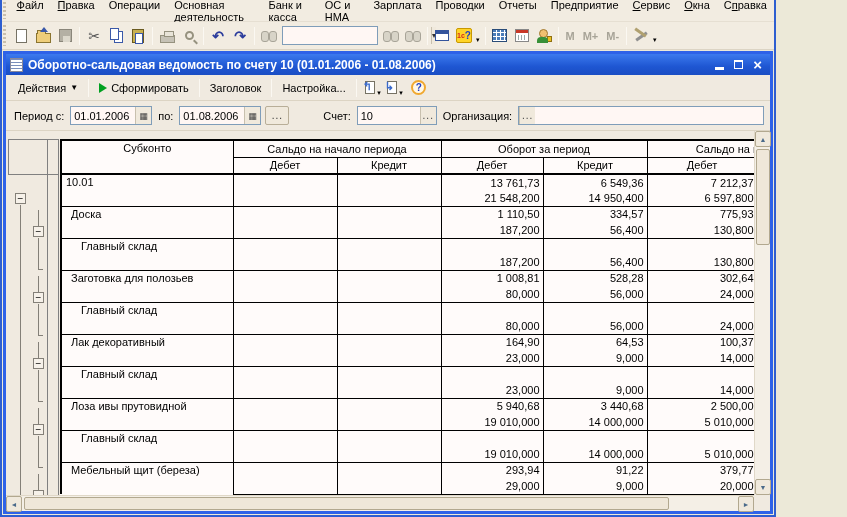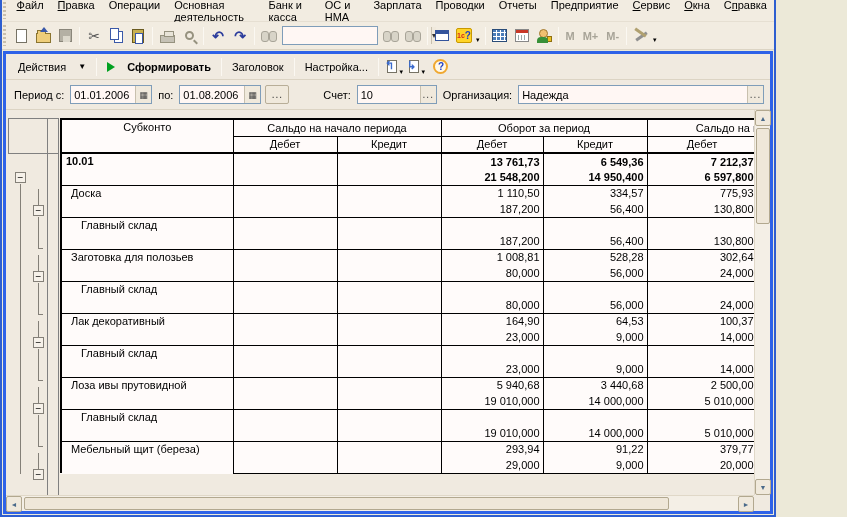--- a/index.html
+++ b/index.html
@@ -62,24 +62,24 @@
   .titlebar { height:21px; background:linear-gradient(180deg,#3C7AEE 0%,#1E56D2 60%,#1A4EC4 100%); display:flex; align-items:center; color:#fff; padding:0 4px; }
   .title-icon { width:13px; height:14px; background:#fff; border:1px solid #889; margin-right:5px; background-image:linear-gradient(#7A8FBC 1px,transparent 1px); background-size:100% 3px; background-position:0 3px; }
   .title-text { flex:1; font-size:12px; font-weight:bold; white-space:nowrap; overflow:hidden; }
   .tb-btns { display:flex; align-items:center; gap:10px; margin-right:4px; }
   .tb-min { width:9px; height:3px; background:#fff; margin-top:8px; }
   .tb-max { width:9px; height:9px; border:1px solid #fff; border-top-width:2px; }
   .tb-close { color:#fff; font-size:15px; font-weight:bold; line-height:12px; }
 
   
   .cmdbar { height:26px; background:#F0EAE0; border-bottom:1px solid #DCD4C4; display:flex; align-items:center; font-size:11px; padding-left:4px; }
-  .cbtn { padding:4px 8px; display:flex; align-items:center; gap:12px; color:#000; }
+  .cbtn { padding:4px 8px; display:flex; align-items:center; gap:4px; color:#000; }
   .cbtn .dd { font-size:8px; }
   .play { width:0; height:0; border-top:5px solid transparent; border-bottom:5px solid transparent; border-left:8px solid #00A020; }
-  .bold { font-weight:bold; }
+  .bold { font-weight:normal; }
   .csep { width:1px; height:18px; background:#D4CBB8; border-right:1px solid #FBF8F2; margin:0 2px; }
   .cicon { width:22px; height:20px; position:relative; display:flex; align-items:center; justify-content:center; }
   .cicon .page { width:10px; height:13px; }
   .cicon .arr { position:absolute; font-size:11px; font-weight:bold; color:#3A6ACC; top:2px; left:4px; }
   .cicon .mini-drop { position:absolute; right:0; bottom:1px; margin:0; }
   .helpbtn { width:20px; height:20px; display:flex; align-items:center; justify-content:center; margin-left:6px; }
   .helpbtn .ring { width:15px; height:15px; border:2px solid #F0A830; border-radius:50%; color:#2040C8; font-weight:bold; font-size:10px; line-height:11px; text-align:center; background:#FFF8E8; }
 
   
   .paramsbar { height:30px; background:#F0EAE0; border-bottom:1px solid #DCD4C4; display:flex; align-items:center; font-size:11px; padding:0 6px; gap:4px; }
@@ -225,20 +225,29 @@
     <span class="tsep" data-name="toolbar-separator"></span>
     <span class="tbtn" data-name="customize-tools-icon">
         <span class="wrench"></span>
       </span>
     <span class="mini-drop" data-name="chevron-down-icon">▾</span>
   </div>
 
   <div class="workspace" data-name="workspace">
     <div class="child" data-name="report-window">
 
+      <div class="titlebar" data-name="report-titlebar">
+        <span class="title-icon" data-name="report-icon"></span>
+        <span class="title-text" data-name="report-title">Оборотно-сальдовая ведомость по счету 10 (01.01.2006 - 01.08.2006)</span>
+        <span class="tb-btns">
+          <span class="tb-min" data-name="minimize-button"></span>
+          <span class="tb-max" data-name="maximize-button"></span>
+          <span class="tb-close" data-name="close-button">×</span>
+        </span>
+      </div>
 
       <div class="cmdbar" data-name="report-command-bar">
         <span class="cbtn" data-name="actions-button">
           <span data-name="actions-label">Действия</span>
             <span class="dd" data-name="chevron-down-icon">▼</span>
         </span>
         <span class="csep" data-name="cmdbar-separator"></span>
         <span class="cbtn" data-name="generate-button">
           <span class="play" data-name="play-icon"></span>
           <span class="bold" data-name="generate-label">Сформировать</span>
@@ -280,21 +289,20 @@
         <span style="width:24px;"></span>
         <span class="plabel" data-name="account-label">Счет:</span>
         <span class="field w-acct" data-name="account-field">
           <input data-name="account-input" value="10" style="">
           <span class="inbtn" data-name="account-picker-button">
               <span class="dots" data-name="ellipsis-label">...</span>
             </span>
         </span>
         <span class="plabel" data-name="organization-label">Организация:</span>
         <span class="field w-org" data-name="organization-field">
-          <input data-name="organization-input" value="Надежда" style="">
           <span class="inbtn" data-name="organization-picker-button">
               <span class="dots" data-name="ellipsis-label">...</span>
             </span>
         </span>
       </div>
 
       <div class="report" data-name="report-grid-area">
         <div class="tree-margin" id="tree-margin" data-name="grouping-tree-margin">
           <div class="corner-box" data-name="grid-corner-box"></div>
           <div class="rowhdr-strip" data-name="row-header-strip"></div>

